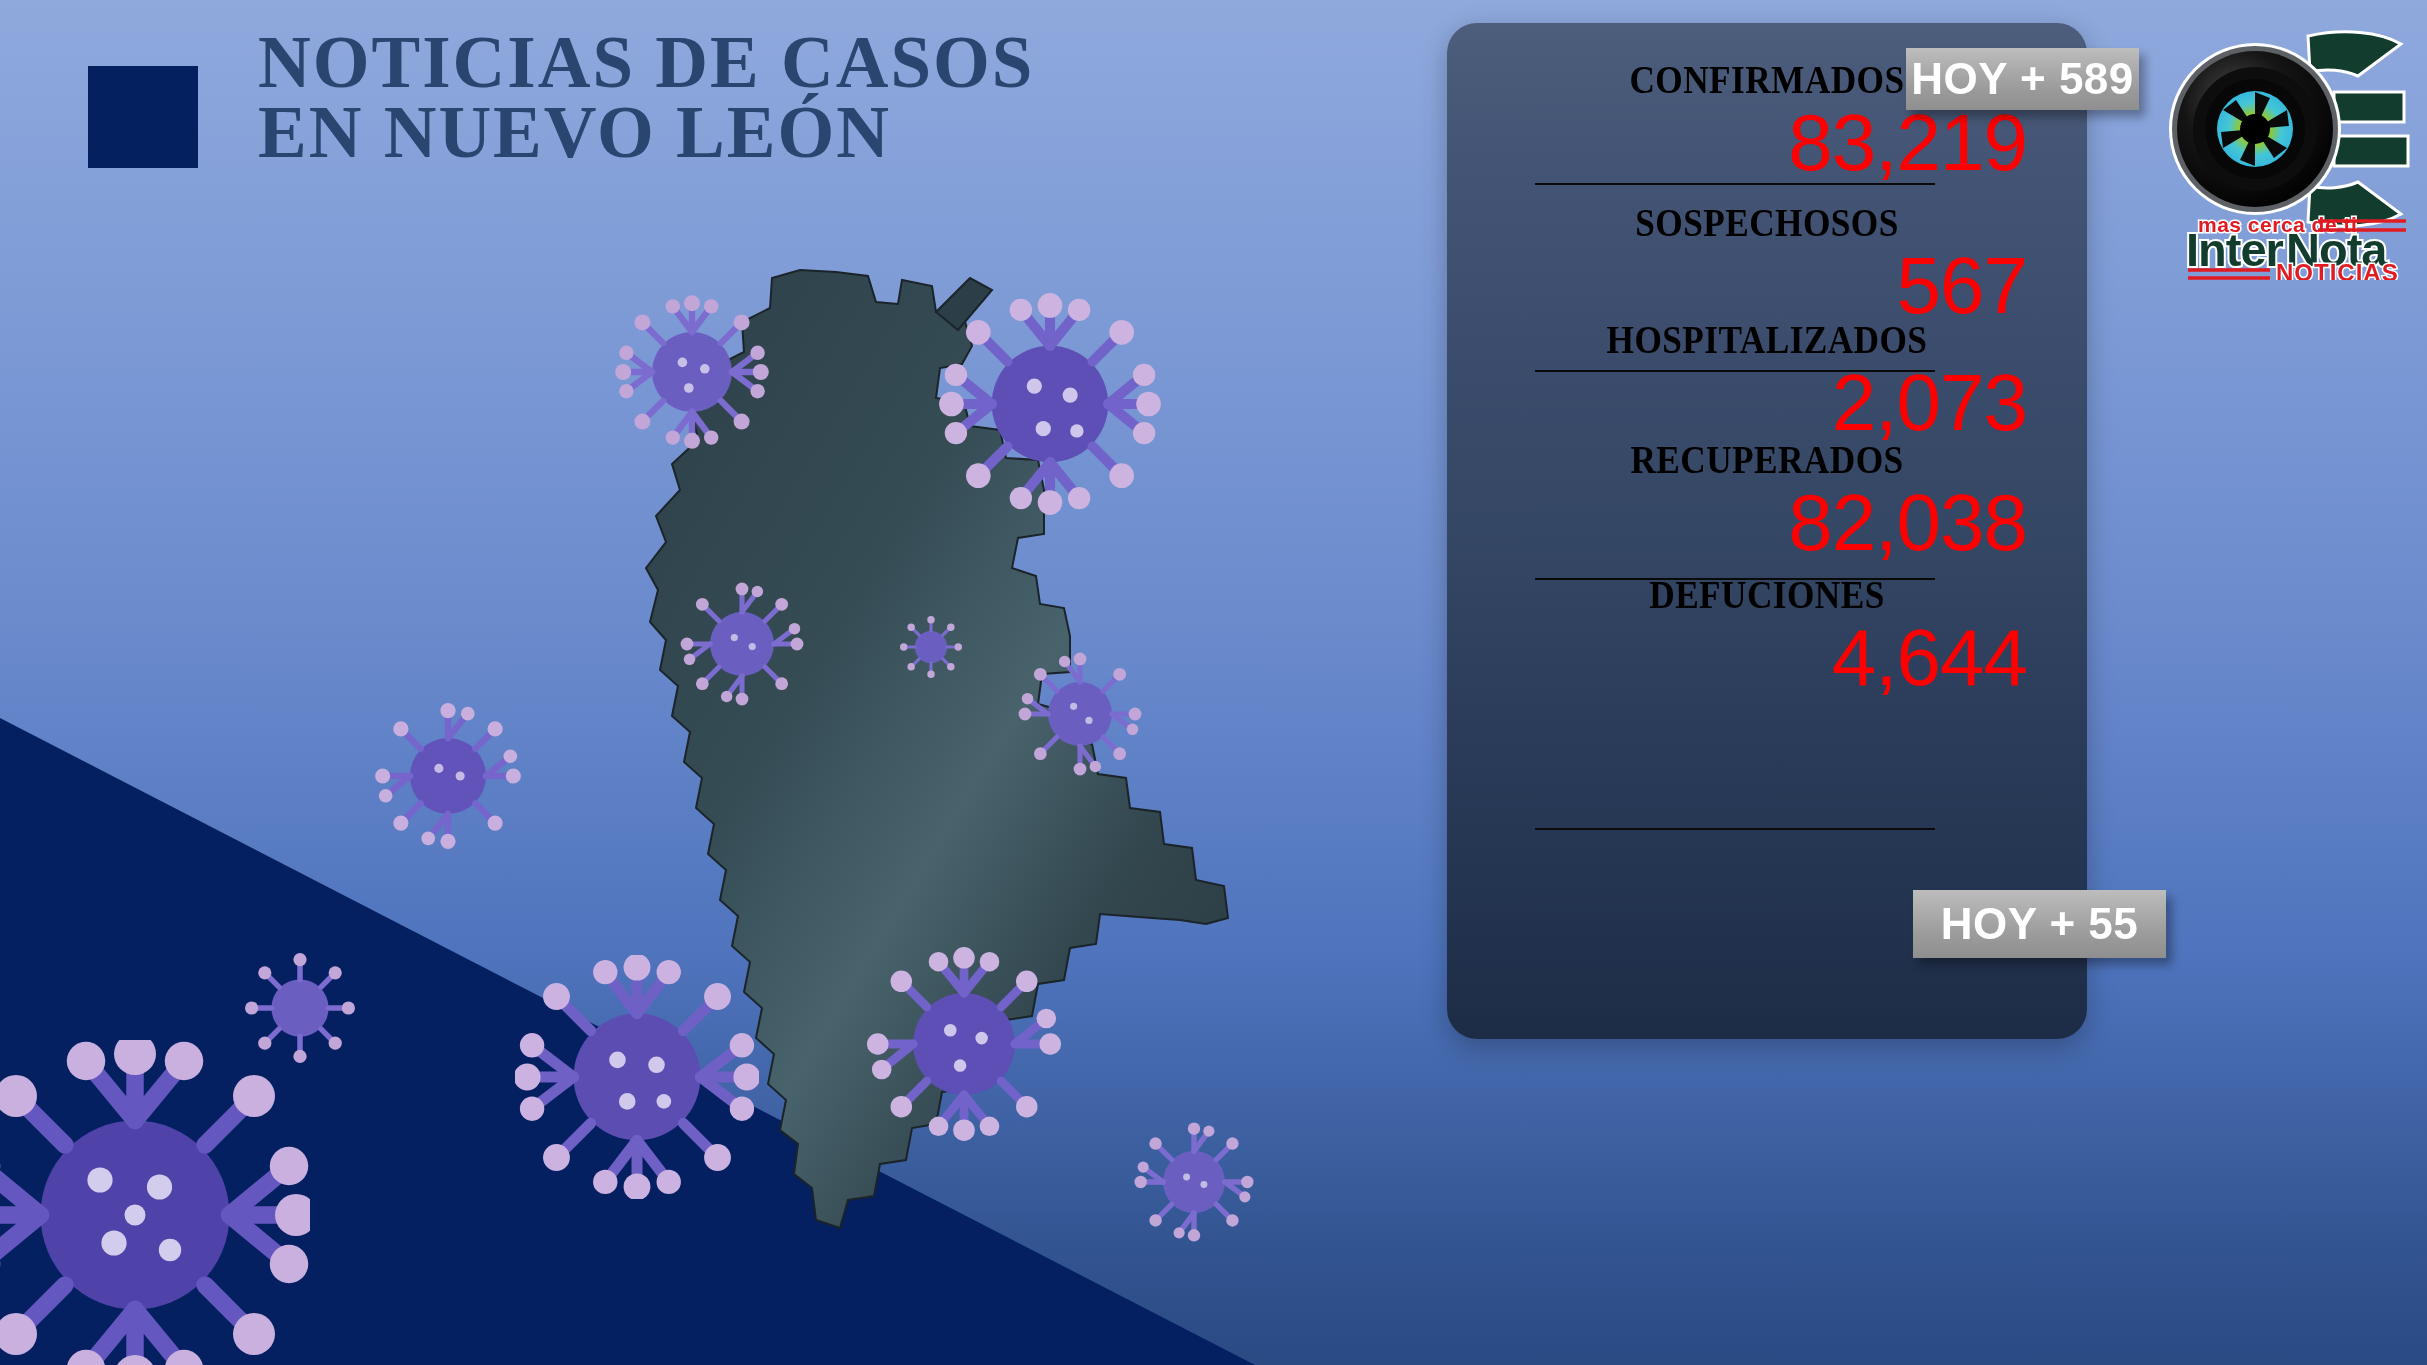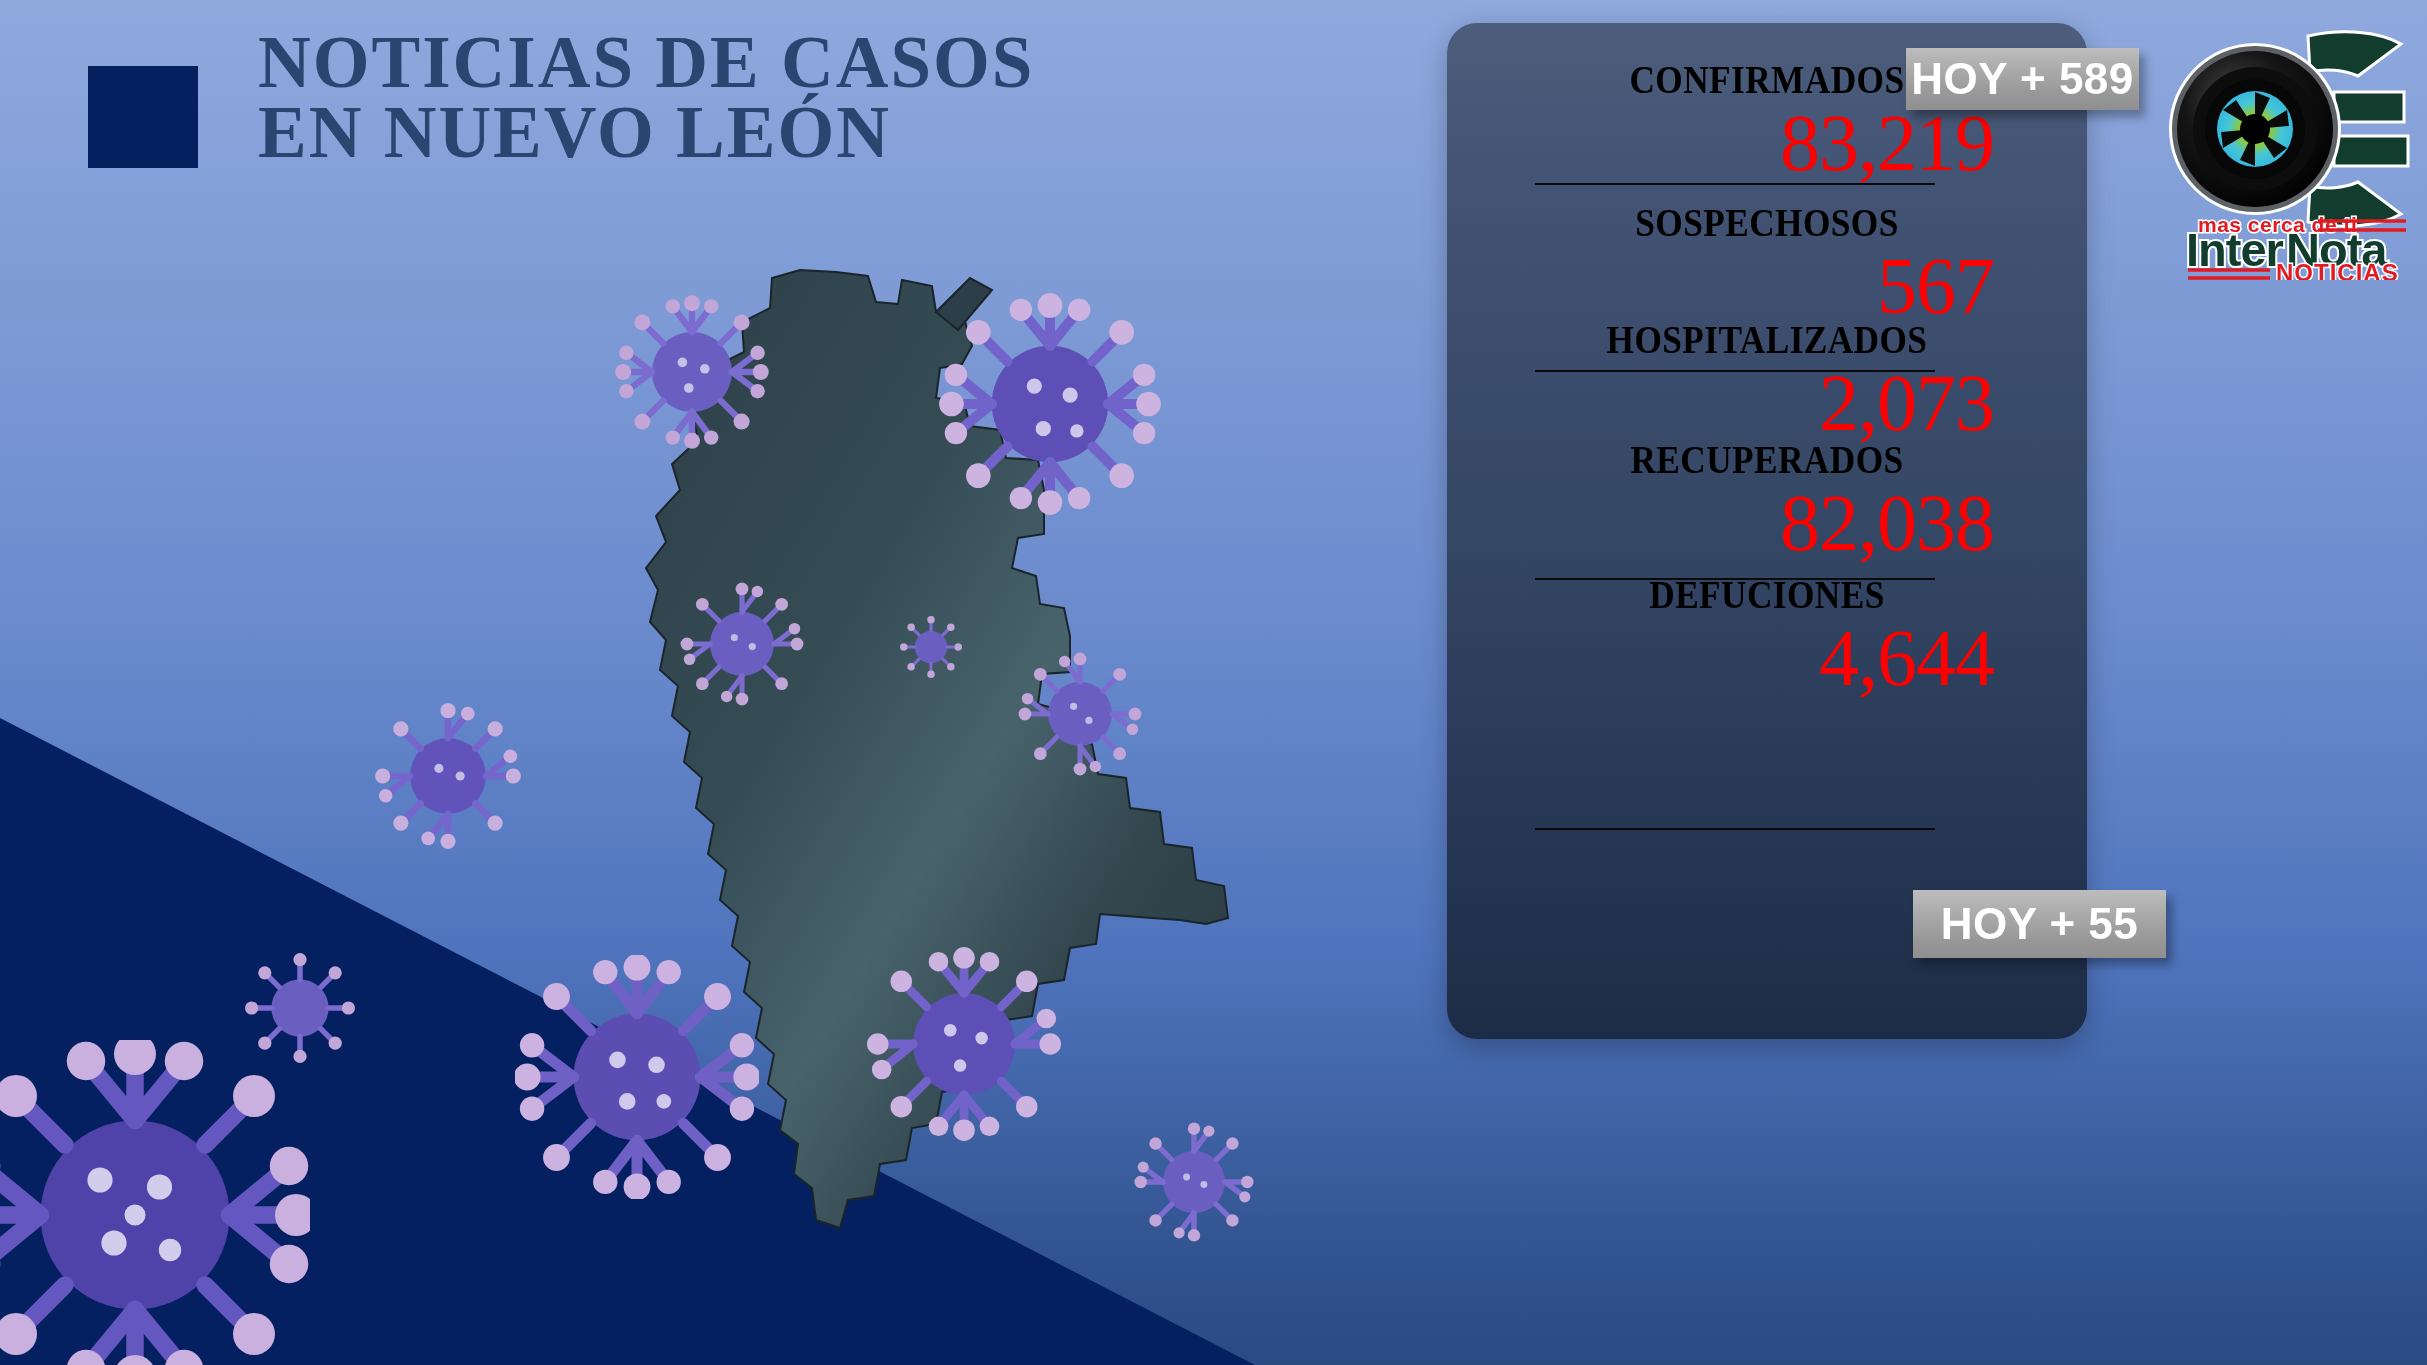--- a/index.html
+++ b/index.html
@@ -79,27 +79,27 @@
     font-family: "Liberation Serif", serif;
     font-weight: bold;
     font-size: 41px;
     letter-spacing: 0.5px;
     color: #000000;
     text-align: center;
     transform: scaleX(0.86);
     white-space: nowrap;
   }
   .stat-value {
-    font-family: Liberation Serif, serif;
+    font-family: Liberation Sans, sans-serif;
     font-weight: normal;
     font-size: 80px;
     line-height: 1.0;
     color: #fe0000;
     text-align: right;
-    padding-right: 93px;
+    padding-right: 60px;
     letter-spacing: -1px;
   }
   .stat-rule {
     position: absolute;
     left: 88px;
     width: 400px;
     height: 0;
     border-top: 2px solid #0a0a0a;
   }
 

